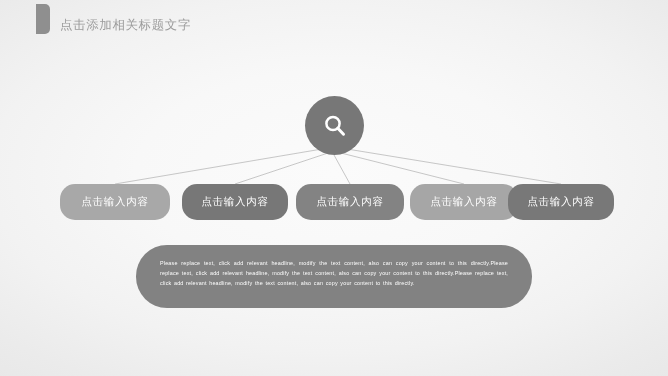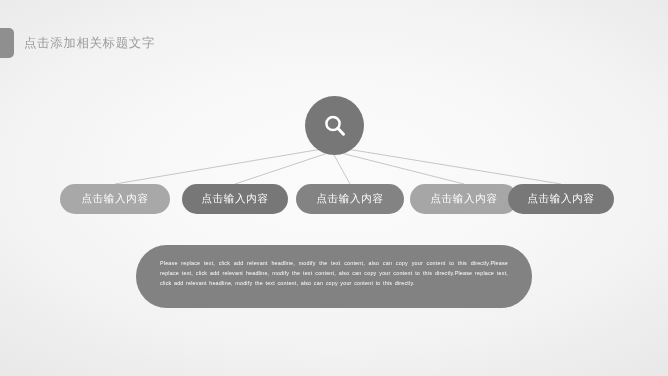--- a/index.html
+++ b/index.html
@@ -23,24 +23,25 @@
                 #f2f2f2 66%,
                 #ebebeb 88%,
                 #e8e8e8 100%);
     overflow: hidden;
   }
 
   
   #title-bar {
     position: absolute;
     left: 0;
-    top: 28px;
+    top: 4px;
     height: 30px;
     display: flex;
-    align-items: center;
+    align-items: flex-end;
+    padding-left: 36px;
   }
   #title-accent {
     width: 14px;
     height: 30px;
     background: #8f8f8f;
     border-top-right-radius: 5px;
     border-bottom-right-radius: 5px;
   }
   #title-text {
     margin-left: 10px;
@@ -71,21 +72,21 @@
     background: #777777;
     display: flex;
     align-items: center;
     justify-content: center;
   }
 
   
   .pill {
     position: absolute;
     top: 184px;
-    height: 30px;
+    height: 36px;
     border-radius: 15px;
     display: flex;
     align-items: center;
     justify-content: center;
     color: #ffffff;
     font-size: 10.5px;
     letter-spacing: 0.7px;
     white-space: nowrap;
     font-family: Liberation Mono, monospace;
   }

